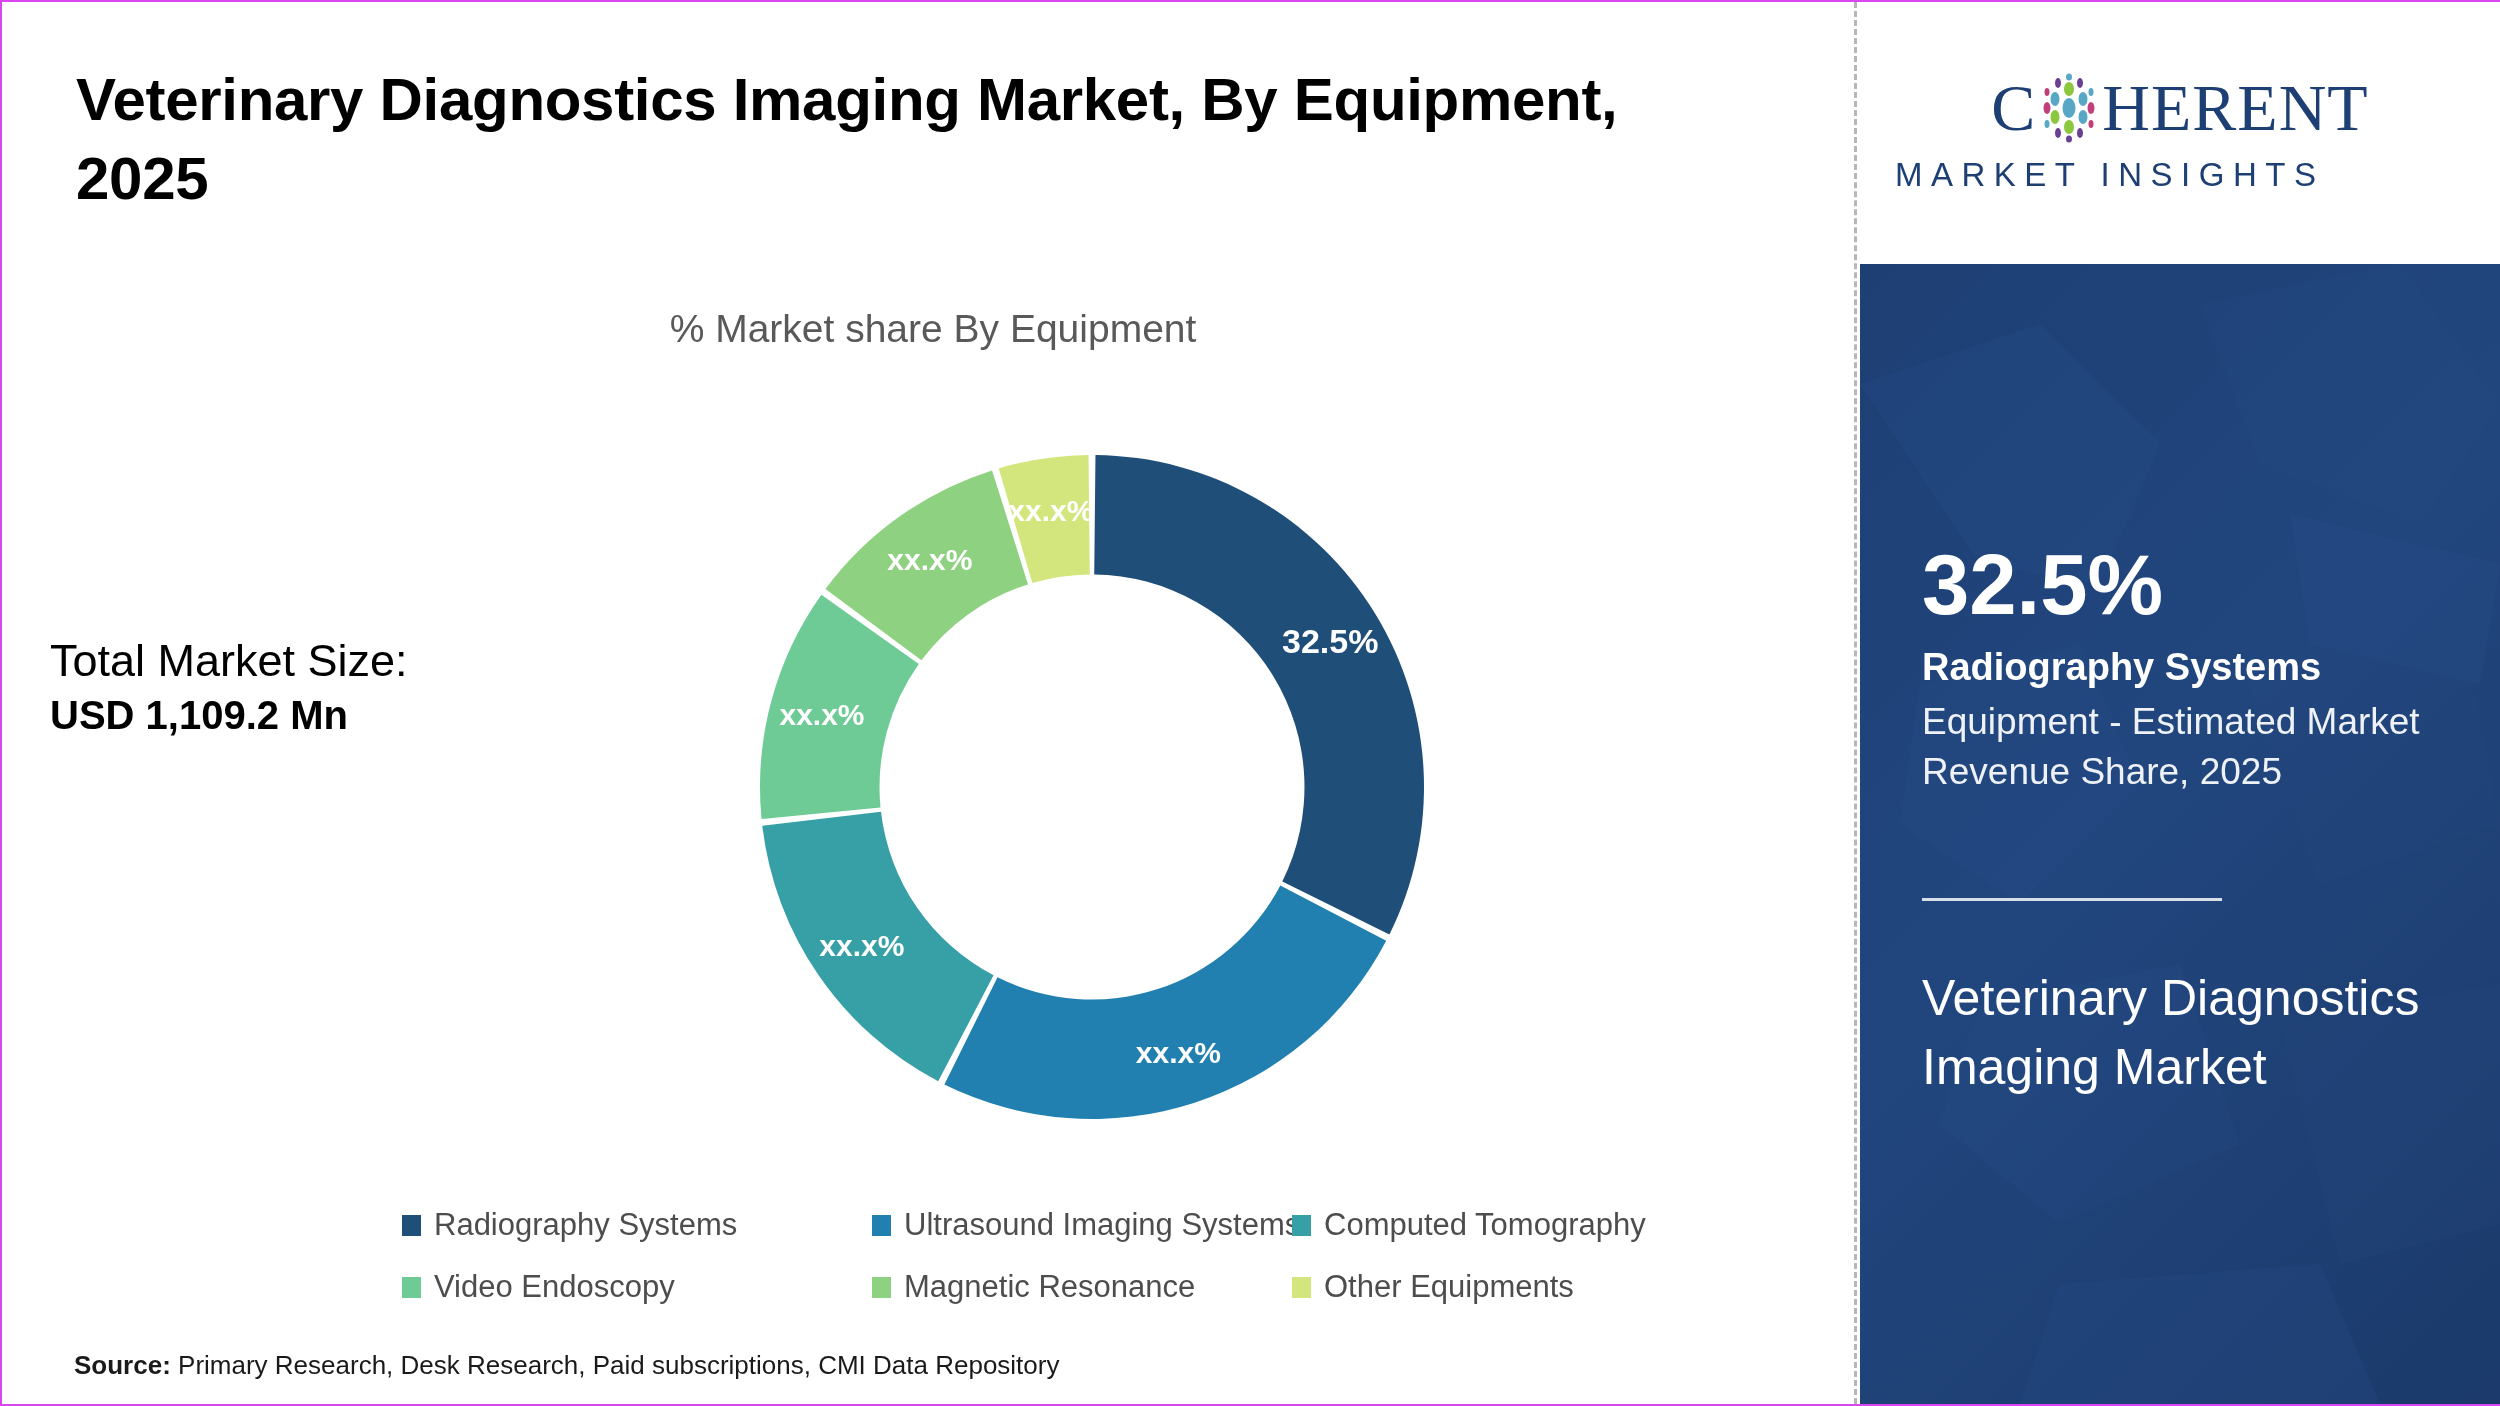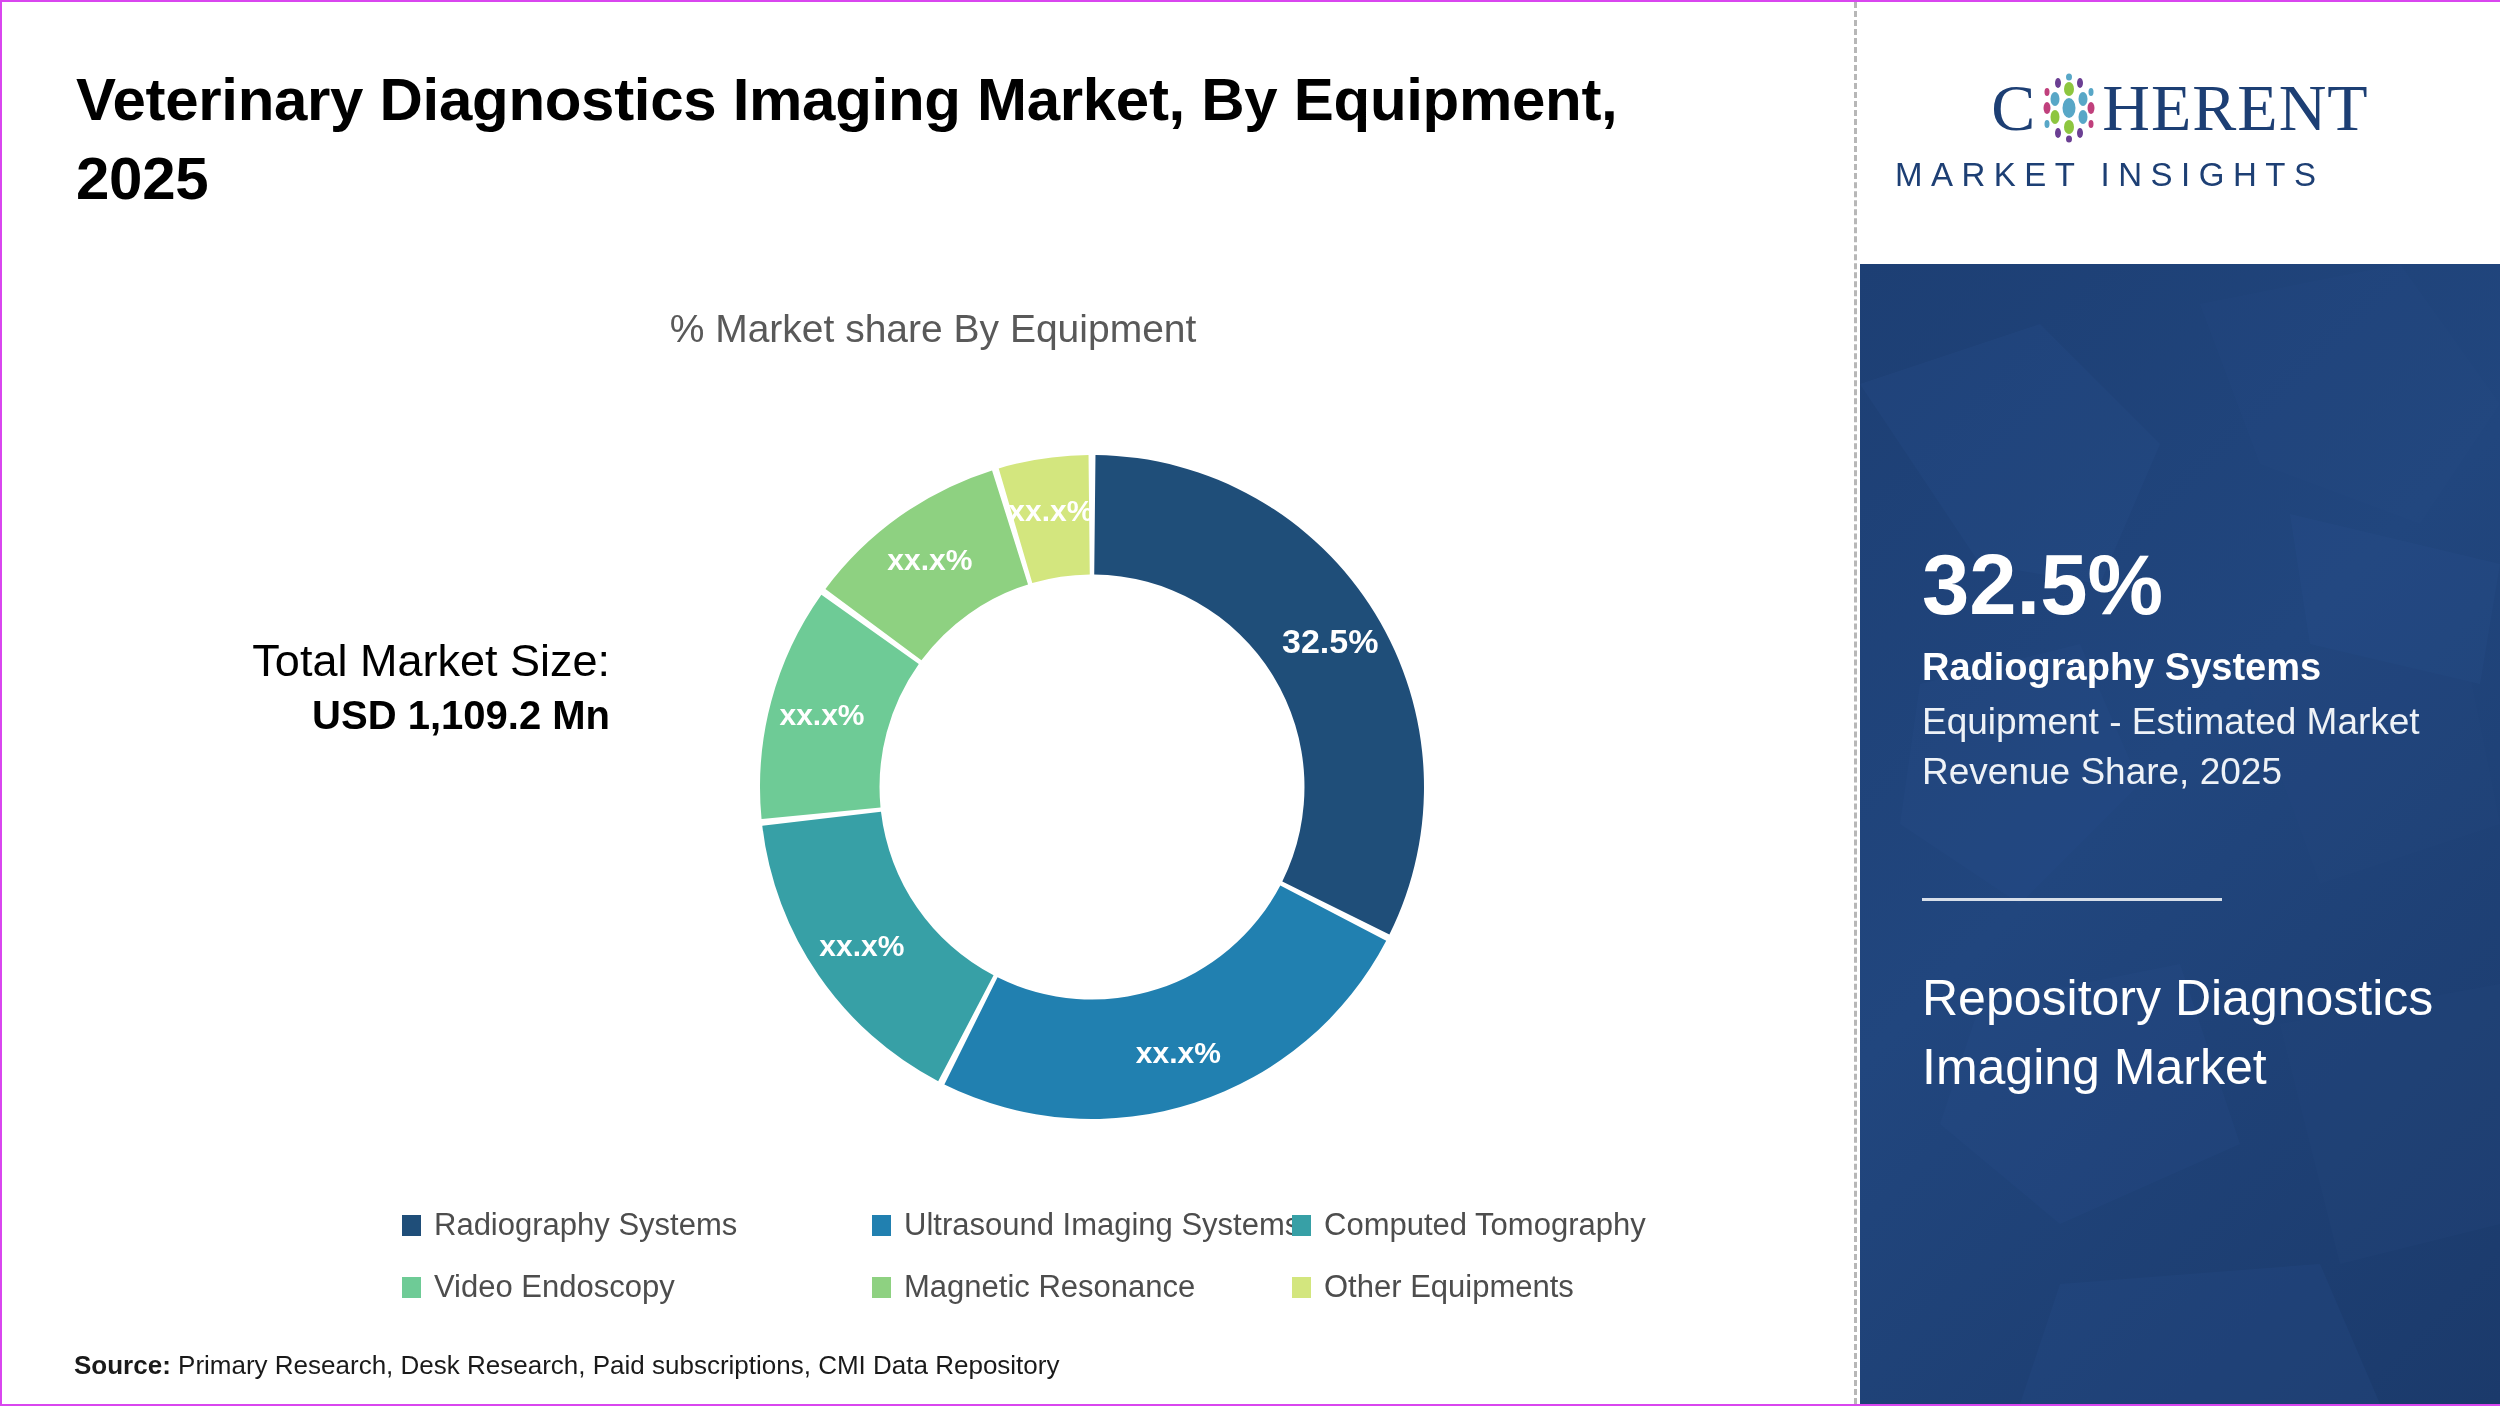--- a/index.html
+++ b/index.html
@@ -30,21 +30,21 @@
     letter-spacing:-0.3px;
   }
   #chart-subtitle {
     position:absolute; left:0px; top:305px;
     width:1850px; text-align:center;
     font-size:39px; color:#595959; font-weight:normal;padding-left:12px;
   }
 
   
   #market-size-block {
-    position:absolute; left:48px; top:630px; width:560px;text-align:right;
+    position:absolute; left:48px; top:630px; width:560px;
   }
   #market-size-label { font-size:45px; color:#000; line-height:1.28; }
   #market-size-value { font-size:40px; color:#000; font-weight:bold; line-height:1.28; }
 
   
   #donut-wrap {
     position:absolute; left:755px; top:450px;
     width:670px; height:670px;
   }
   #donut-svg { display:block; width:670px; height:670px; }
@@ -251,16 +251,16 @@
         <path d="M200 1020 L460 1000 L520 1140 L160 1140 Z" fill="#2b5190"></path>
         <path d="M430 250 L640 300 L620 420 L450 380 Z" fill="#2c5391"></path>
       </svg>
 
       <div id="highlight-stat">
         <div id="stat-value">32.5%</div>
         <div id="stat-name">Radiography Systems</div>
         <div id="stat-desc">Equipment - Estimated Market Revenue Share, 2025</div>
       </div>
       <div id="stat-rule"></div>
-      <div id="market-name">Repository Diagnostics Imaging Market</div>
+      <div id="market-name">Veterinary Diagnostics Imaging Market</div>
     </div>
   </div>
 </div>
 
 </body></html>

